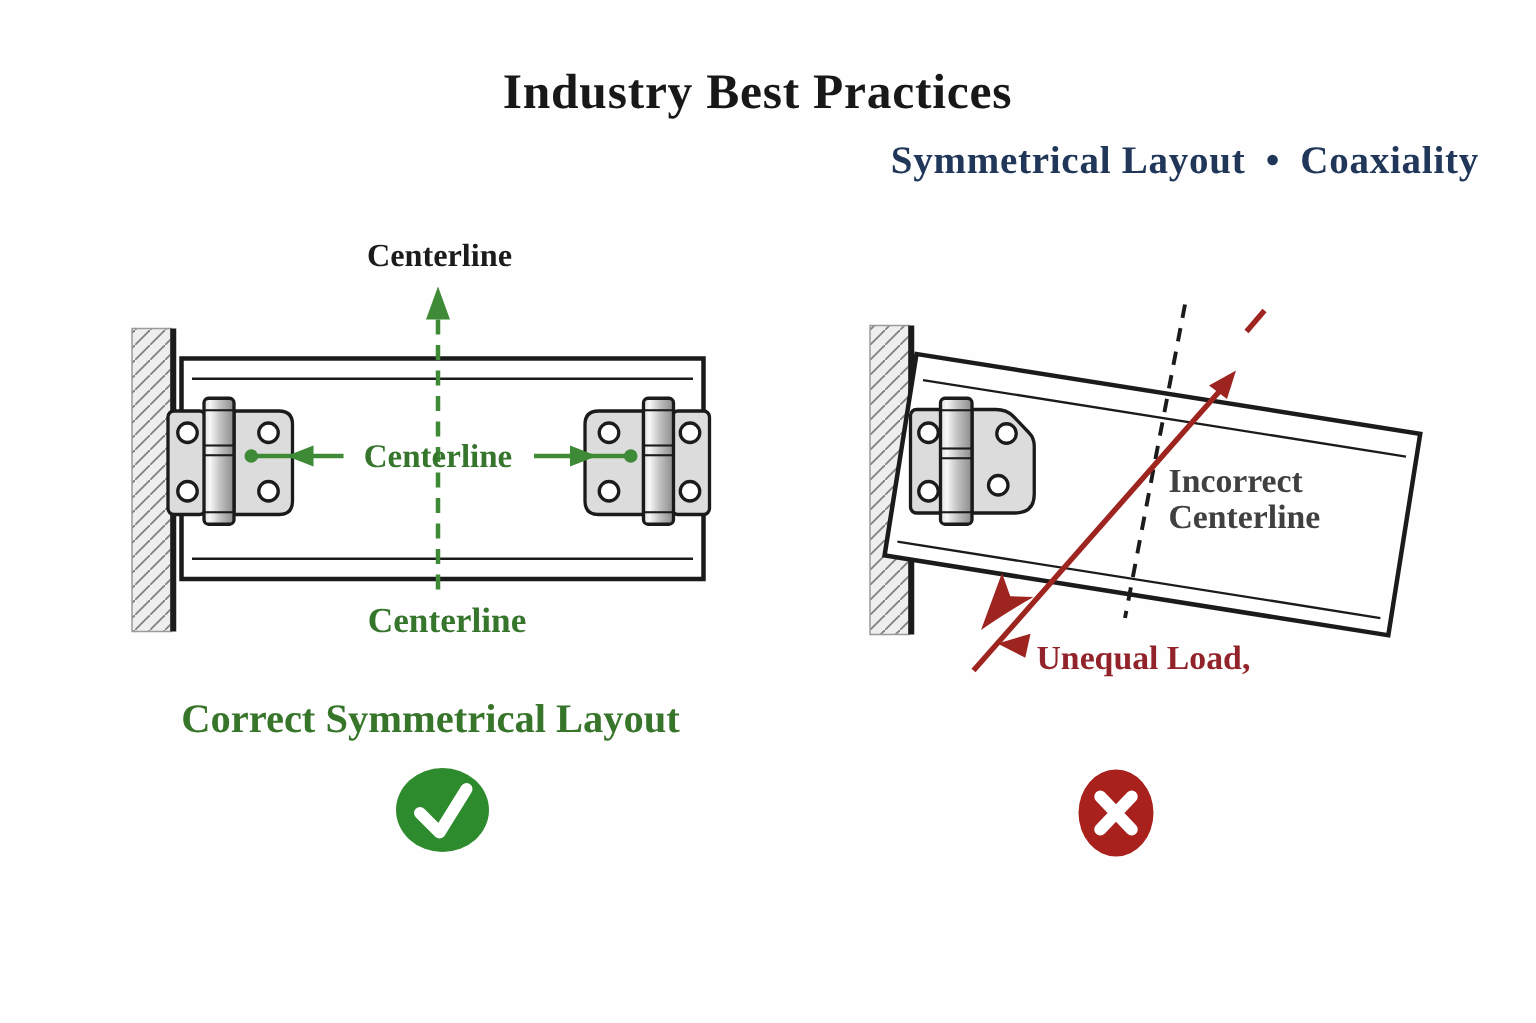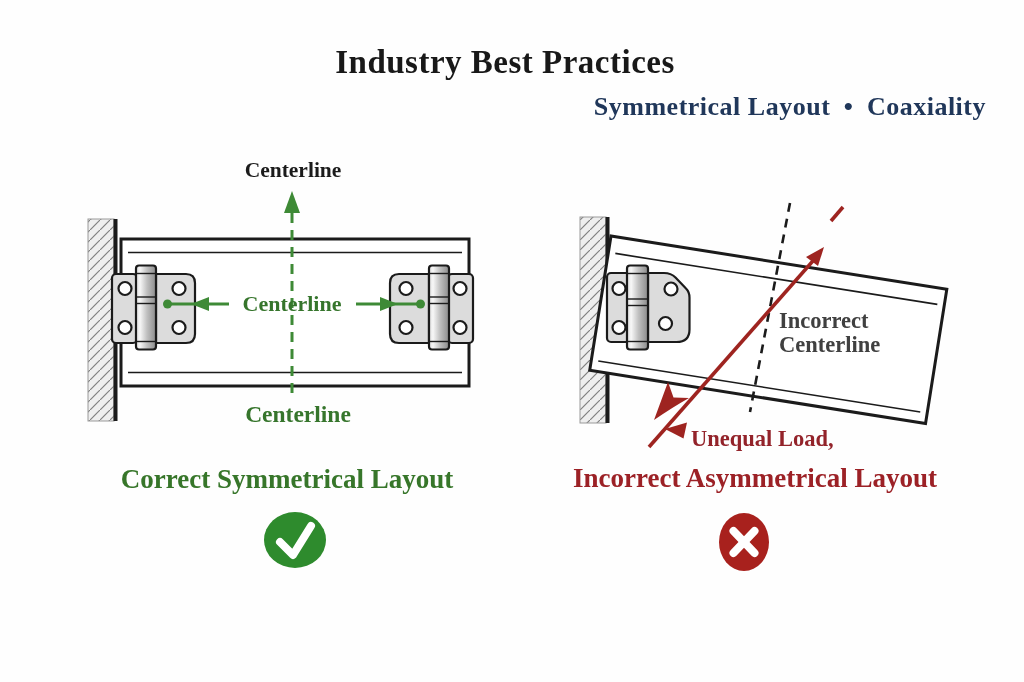--- a/index.html
+++ b/index.html
@@ -158,14 +158,13 @@
   <div class="lbl centerline-mid">Centerline</div>
   <div class="lbl symmetrical">Centerline</div>
 
   <div class="lbl coax">
     <div>Incorrect</div>
     <div>Centerline</div>
   </div>
   <div class="lbl unequal">Unequal Load,</div>
 
   <div class="lbl caption-left">Correct Symmetrical Layout</div>
-  <div class="lbl caption-right">Incorrect Asymmetrical Layout</div>
 </div>
 
 </body></html>

